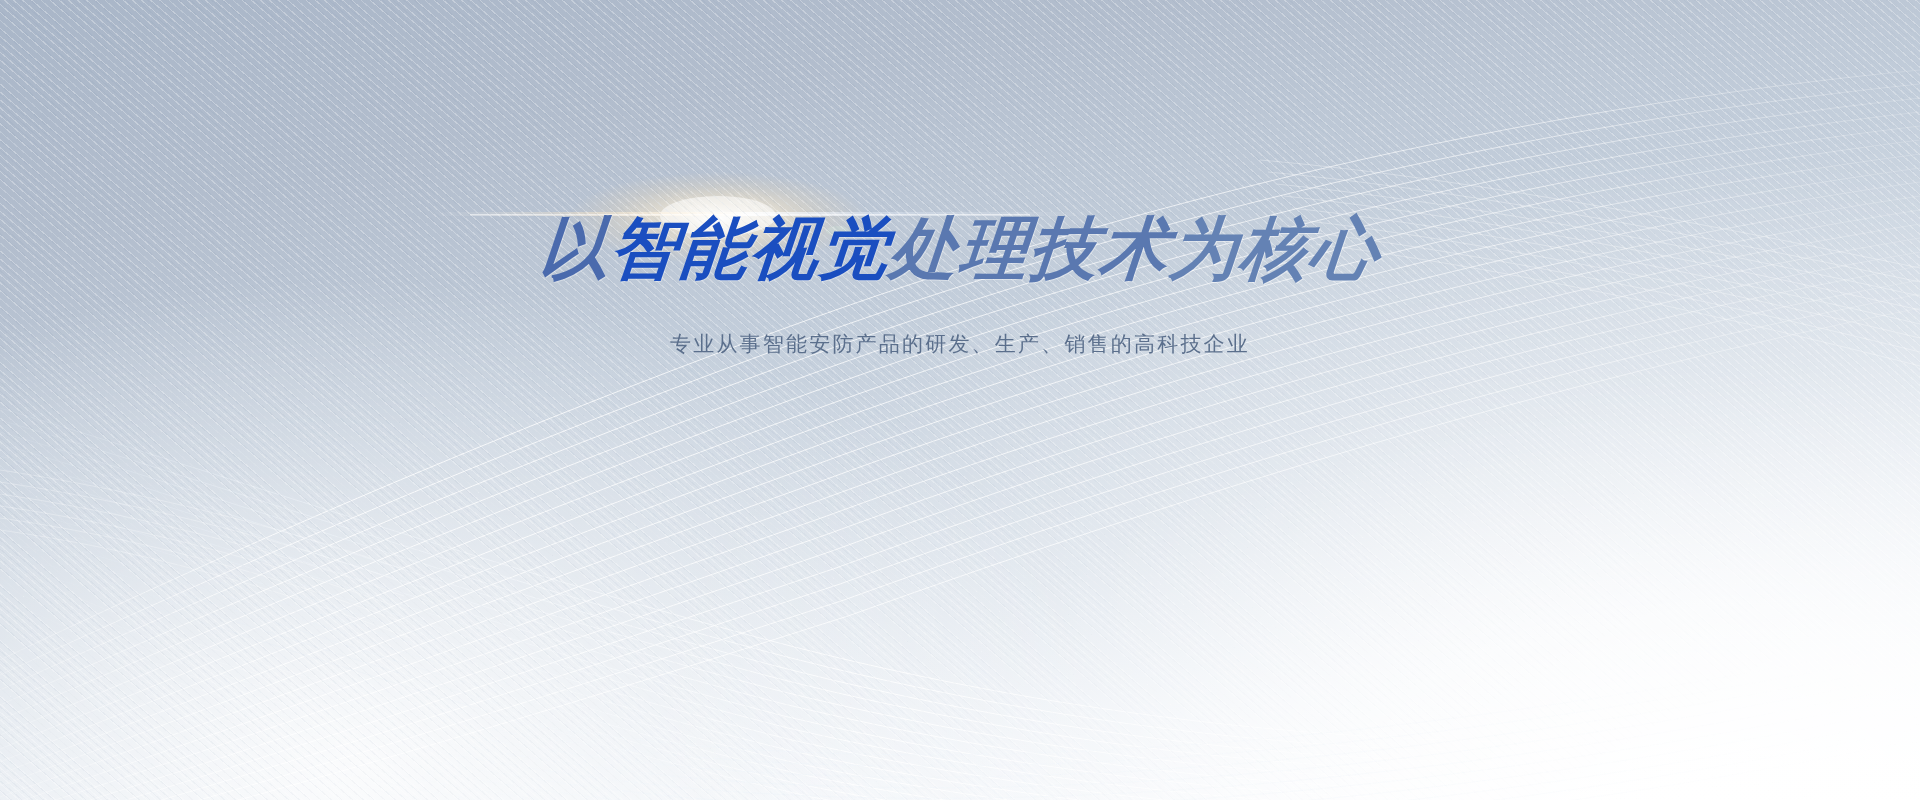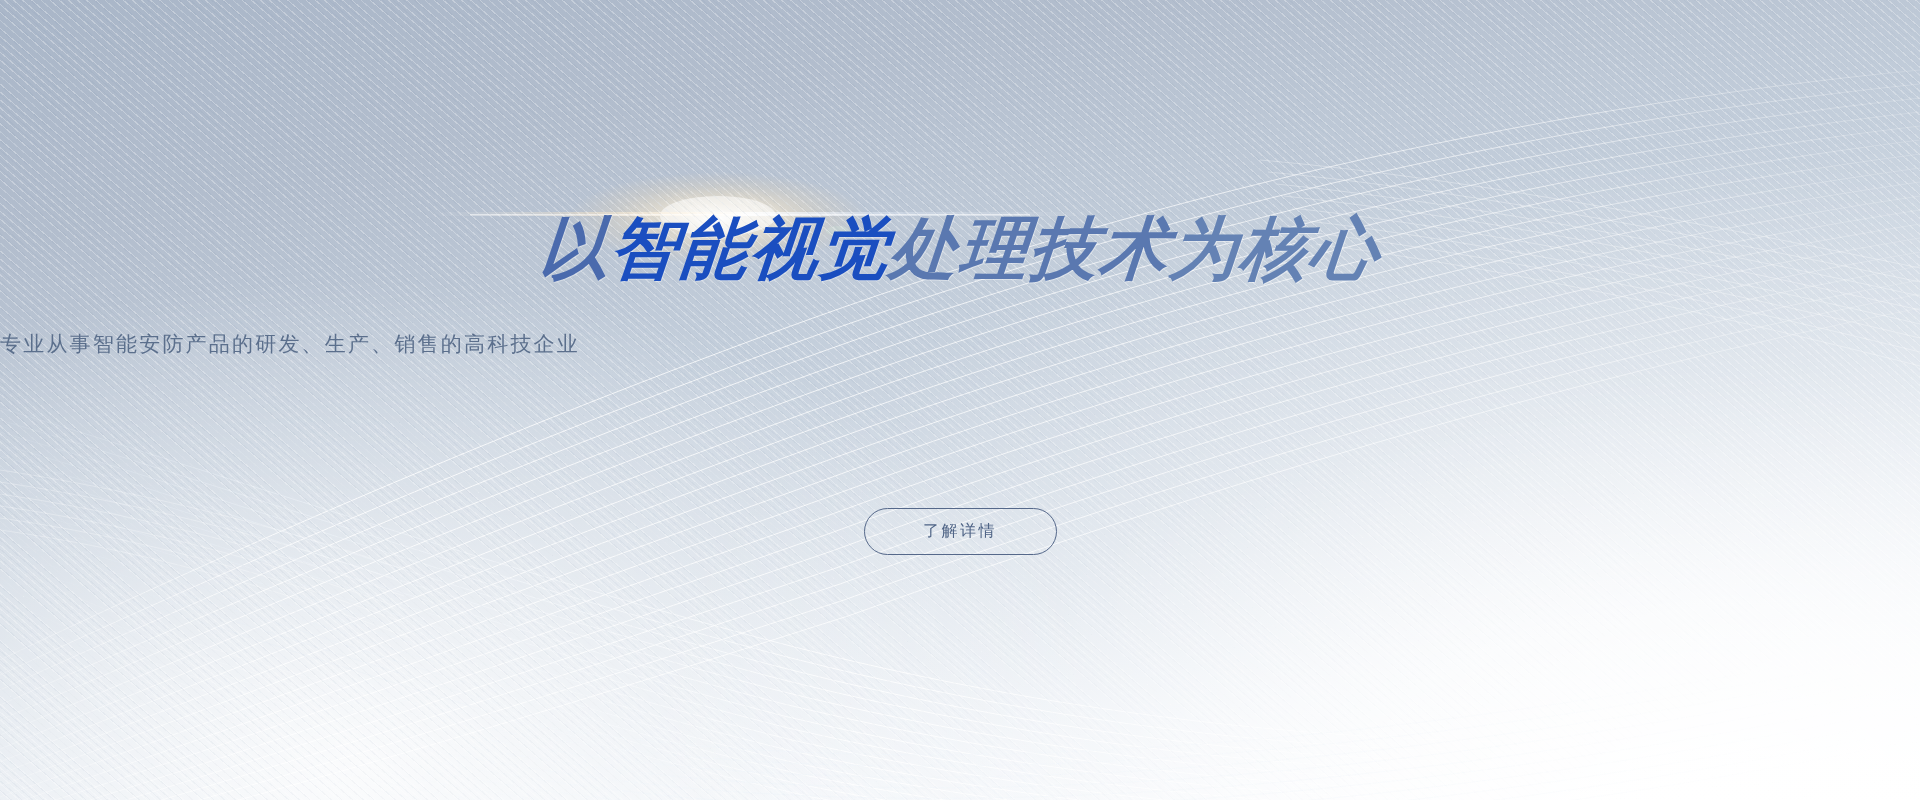--- a/index.html
+++ b/index.html
@@ -74,20 +74,21 @@
   .headline .seg { display:inline-block; }
   .hl-a { color:#4a6aad; text-shadow:1px 1px 0 rgba(255,255,255,0.35); }
   .hl-b { color:#1a4ec0; text-shadow:1px 1px 0 rgba(255,255,255,0.30); }
   .hl-c { color:#5a78b0; text-shadow:1px 1px 0 rgba(255,255,255,0.40); }
   .hl-d { color:#6482b4; text-shadow:1px 1px 0 rgba(255,255,255,0.45); }
 
   .subtitle {
     position:absolute;
     left:0; right:0;
     top:328px;
+    text-align:center;
     font-size:21px;
     line-height:1.5;
     letter-spacing:2.2px;
     color:#5b6f8c;
     white-space:nowrap;
   }
 
   .cta-wrap {
     position:absolute;
     left:0; right:0;
@@ -247,18 +248,15 @@
   <div class="hatch2"></div>
 
   <div class="content">
 
     <h1 class="headline">
       <span class="seg hl-a">以</span><span class="seg hl-b">智能视觉</span><span class="seg hl-c">处理技术</span><span class="seg hl-d">为核心</span>
     </h1>
 
     <p class="subtitle">专业从事智能安防产品的研发、生产、销售的高科技企业</p>
 
-    <div class="cta-wrap">
-      <button class="cta-btn">了解详情</button>
-    </div>
 
   </div>
 </div>
 
 </body></html>

